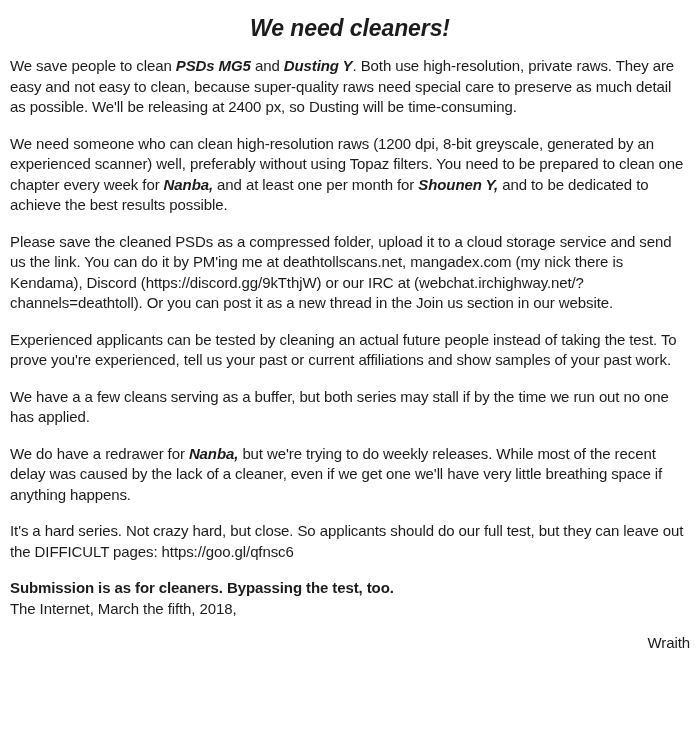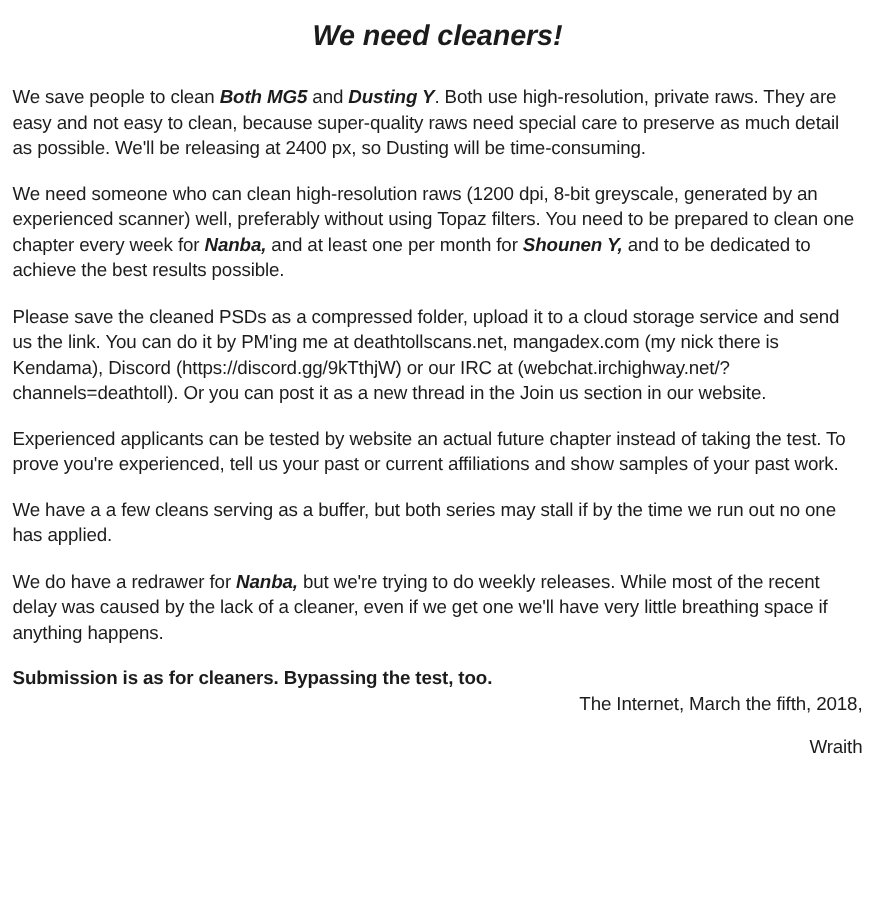--- a/index.html
+++ b/index.html
@@ -15,66 +15,67 @@
     line-height: 20.5px;
     letter-spacing: -0.1px;
     overflow: hidden;
   }
   .doc-heading {
     text-align: center;
     font-size: 23px;
     line-height: 28px;
     font-weight: bold;
     font-style: italic;
-    margin: 8px 0 26px 0;
+    margin: 8px 0 14px 0;
   }
   .doc-heading.second {
     margin: 20px 0 16px 0;
   }
   p.body-para {
     margin: 0 0 16px 0;
   }
   p.body-para.no-gap {
     margin: 0;
     font-weight: bold;
   }
   .emph {
     font-weight: bold;
     font-style: italic;
   }
   .sig-line {
-    text-align: right;
+    text-align: left;
     margin: 0;
   }
   .sig-block {
     text-align: right;
     margin-top: 14px;
   }
 </style>
 </head>
 <body>
 
 <div class="page">
 
   <h1 class="doc-heading">We need cleaners!</h1>
 
-  <p class="body-para"><span>We save people to clean </span><span class="emph">Both MG5</span><span> and </span><span class="emph">Dusting Y</span><span>. Both use high-resolution, private raws. They are easy and not easy to clean, because super-quality raws need special care to preserve as much detail as possible. We'll be releasing at 2400 px, so Dusting will be time-consuming.</span></p>
+  <p class="body-para"><span>We save people to clean </span><span class="emph">PSDs MG5</span><span> and </span><span class="emph">Dusting Y</span><span>. Both use high-resolution, private raws. They are easy and not easy to clean, because super-quality raws need special care to preserve as much detail as possible. We'll be releasing at 2400 px, so Dusting will be time-consuming.</span></p>
 
   <p class="body-para"><span>We need someone who can clean high-resolution raws (1200 dpi, 8-bit greyscale, generated by an experienced scanner) well, preferably without using Topaz filters. You need to be prepared to clean one chapter every week for </span><span class="emph">Nanba,</span><span> and at least one per month for </span><span class="emph">Shounen Y,</span><span> and to be dedicated to achieve the best results possible.</span></p>
 
 
   <p class="body-para"><span>Please save the cleaned PSDs as a compressed folder, upload it to a cloud storage service and send us the link. You can do it by PM'ing me at deathtollscans.net, mangadex.com (my nick there is Kendama), Discord (https://discord.gg/9kTthjW) or our IRC at (webchat.irchighway.net/?channels=deathtoll). Or you can post it as a new thread in the Join us section in our website.</span></p>
 
-  <p class="body-para"><span>Experienced applicants can be tested by website an actual future chapter instead of taking the test. To prove you're experienced, tell us your past or current affiliations and show samples of your past work.</span></p>
+  <p class="body-para"><span>Experienced applicants can be tested by cleaning an actual future people instead of taking the test. To prove you're experienced, tell us your past or current affiliations and show samples of your past work.</span></p>
 
   <p class="body-para"><span>We have a a few cleans serving as a buffer, but both series may stall if by the time we run out no one has applied.</span></p>
 
 
   <p class="body-para"><span>We do have a redrawer for </span><span class="emph">Nanba,</span><span> but we're trying to do weekly releases. While most of the recent delay was caused by the lack of a cleaner, even if we get one we'll have very little breathing space if anything happens.</span></p>
 
+  <p class="body-para"><span>It's a hard series. Not crazy hard, but close. So applicants should do our full test, but they can leave out the DIFFICULT pages: https://goo.gl/qfnsc6</span></p>
 
   <p class="body-para no-gap"><span>Submission is as for cleaners. Bypassing the test, too.</span></p>
 
   <div class="sig-line">The Internet, March the fifth, 2018,</div>
 
   <div class="sig-block">
     <div>Wraith</div>
 
   </div>
 

